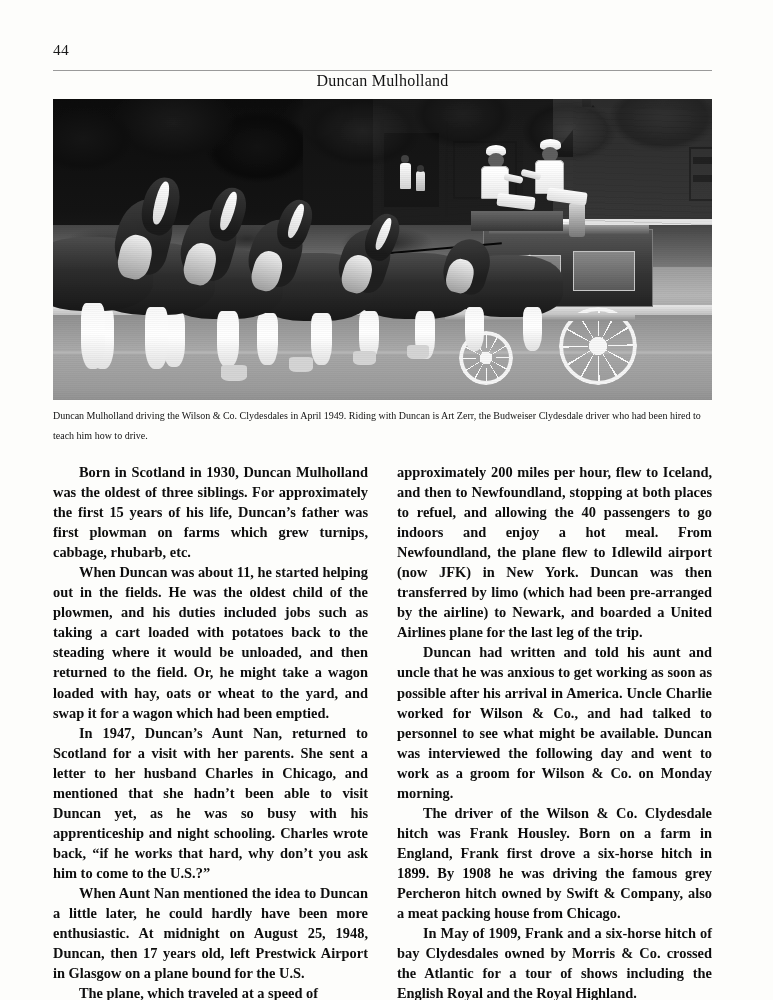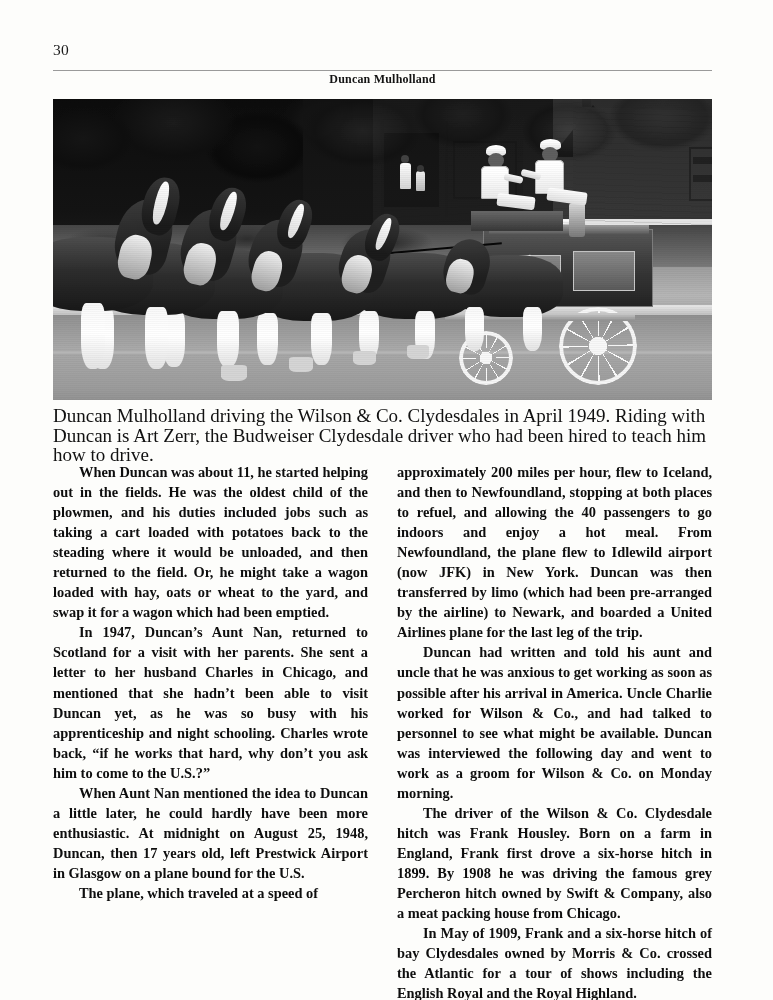--- a/index.html
+++ b/index.html
@@ -17,21 +17,21 @@
   .folio {
     position:absolute; left:53px; top:41px;
     font-size:15.5px; letter-spacing:.3px; color:#1a1a1a;
   }
   .head-rule {
     position:absolute; left:53px; top:70px; width:659px; height:1px;
     background:#9a9a9a;
   }
   .runhead {
     position:absolute; left:53px; top:72px; width:659px;
-    text-align:center; font-size:12px; font-weight:700; color:#141414;
+    text-align:center; font-size:16px; font-weight:400; color:#141414;
     letter-spacing:.2px;
   }
 
   
   .photo {
     position:absolute; left:53px; top:99px; width:659px; height:301px;
     overflow:hidden; background:#2c2c2c;
     filter:grayscale(100%) contrast(108%);
   }
   .ph { position:absolute; }
@@ -218,41 +218,41 @@
   .grain {
     left:0; top:0; width:659px; height:301px; pointer-events:none;
     background:
       repeating-linear-gradient(0deg,rgba(0,0,0,.05) 0px,rgba(0,0,0,.05) 1px,rgba(255,255,255,.03) 1px,rgba(255,255,255,.03) 2px);
     mix-blend-mode:multiply; opacity:.5;
   }
 
   
   .caption {
     position:absolute; left:53px; top:406px; width:659px;
-    font-size:19px; line-height:19.5px; color:#111; text-align:left;
+    font-size:10px; line-height:19.5px; color:#111; text-align:left;
   }
 
   
   .col {
     position:absolute; top:462px; width:315px;
     font-size:14.4px; line-height:20.05px;
     text-align:justify; text-justify:inter-word;
     color:#0e0e0e; font-weight:600;
   }
   .col.left  { left:53px; }
   .col.right { left:397px; }
   .col p { margin:0; text-indent:26px; }
   .col p.cont { text-indent:0;font-family:Liberation Serif, serif; }
 </style>
 </head>
 <body>
 
 <div class="page">
 
-  <div class="folio">30</div>
+  <div class="folio">44</div>
   <div class="head-rule"></div>
   <div class="runhead">Duncan Mulholland</div>
 
   <div class="photo">
     <div class="ph sky"></div>
 
     <div class="ph house-roof"></div>
     <div class="ph house"></div>
     <div class="ph porch-dark"></div>
     <div class="ph porch-post" style="left:324px;"></div>
@@ -370,20 +370,21 @@
     <div class="ph hoof" style="left:236px; top:258px; width:24px; height:15px;"></div>
     <div class="ph hoof" style="left:300px; top:252px; width:23px; height:14px;"></div>
     <div class="ph hoof" style="left:354px; top:246px; width:22px; height:14px;"></div>
 
     <div class="ph grain"></div>
   </div>
 
   <div class="caption">Duncan Mulholland driving the Wilson &amp; Co. Clydesdales in April 1949. Riding with Duncan is Art Zerr, the Budweiser Clydesdale driver who had been hired to teach him how to drive.</div>
 
   <div class="col left">
+    <p>Born in Scotland in 1930, Duncan Mulholland was the oldest of three siblings. For approximately the first 15 years of his life, Duncan’s father was first plowman on farms which grew turnips, cabbage, rhubarb, etc.</p>
     <p>When Duncan was about 11, he started helping out in the fields. He was the oldest child of the plowmen, and his duties included jobs such as taking a cart loaded with potatoes back to the steading where it would be unloaded, and then returned to the field. Or, he might take a wagon loaded with hay, oats or wheat to the yard, and swap it for a wagon which had been emptied.</p>
     <p>In 1947, Duncan’s Aunt Nan, returned to Scotland for a visit with her parents. She sent a letter to her husband Charles in Chicago, and mentioned that she hadn’t been able to visit Duncan yet, as he was so busy with his apprenticeship and night schooling. Charles wrote back, “if he works that hard, why don’t you ask him to come to the U.S.?”</p>
     <p>When Aunt Nan mentioned the idea to Duncan a little later, he could hardly have been more enthusiastic. At midnight on August 25, 1948, Duncan, then 17 years old, left Prestwick Airport in Glasgow on a plane bound for the U.S.</p>
     <p>The plane, which traveled at a speed of</p>
   </div>
 
   <div class="col right">
     <p class="cont">approximately 200 miles per hour, flew to Iceland, and then to Newfoundland, stopping at both places to refuel, and allowing the 40 passengers to go indoors and enjoy a hot meal. From Newfoundland, the plane flew to Idlewild airport (now JFK) in New York. Duncan was then transferred by limo (which had been pre-arranged by the airline) to Newark, and boarded a United Airlines plane for the last leg of the trip.</p>
     <p>Duncan had written and told his aunt and uncle that he was anxious to get working as soon as possible after his arrival in America. Uncle Charlie worked for Wilson &amp; Co., and had talked to personnel to see what might be available. Duncan was interviewed the following day and went to work as a groom for Wilson &amp; Co. on Monday morning.</p>
     <p>The driver of the Wilson &amp; Co. Clydesdale hitch was Frank Housley. Born on a farm in England, Frank first drove a six-horse hitch in 1899. By 1908 he was driving the famous grey Percheron hitch owned by Swift &amp; Company, also a meat packing house from Chicago.</p>

